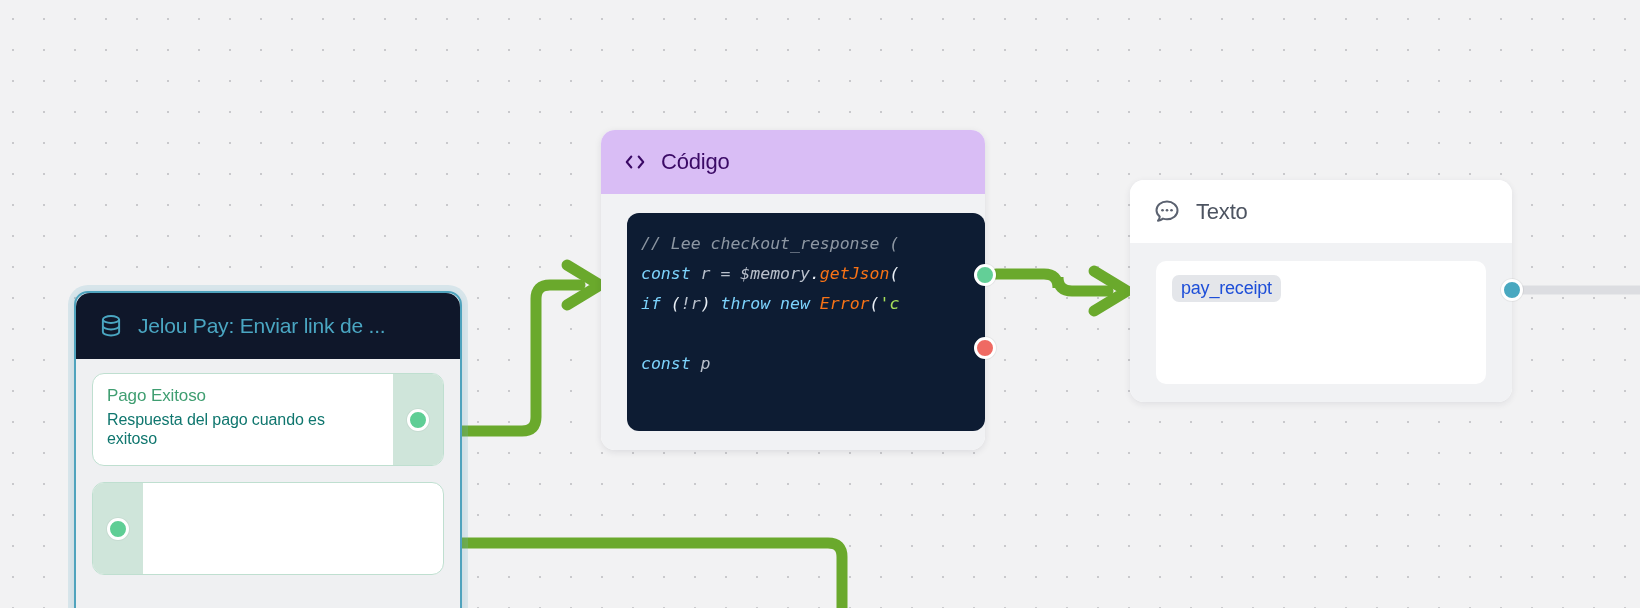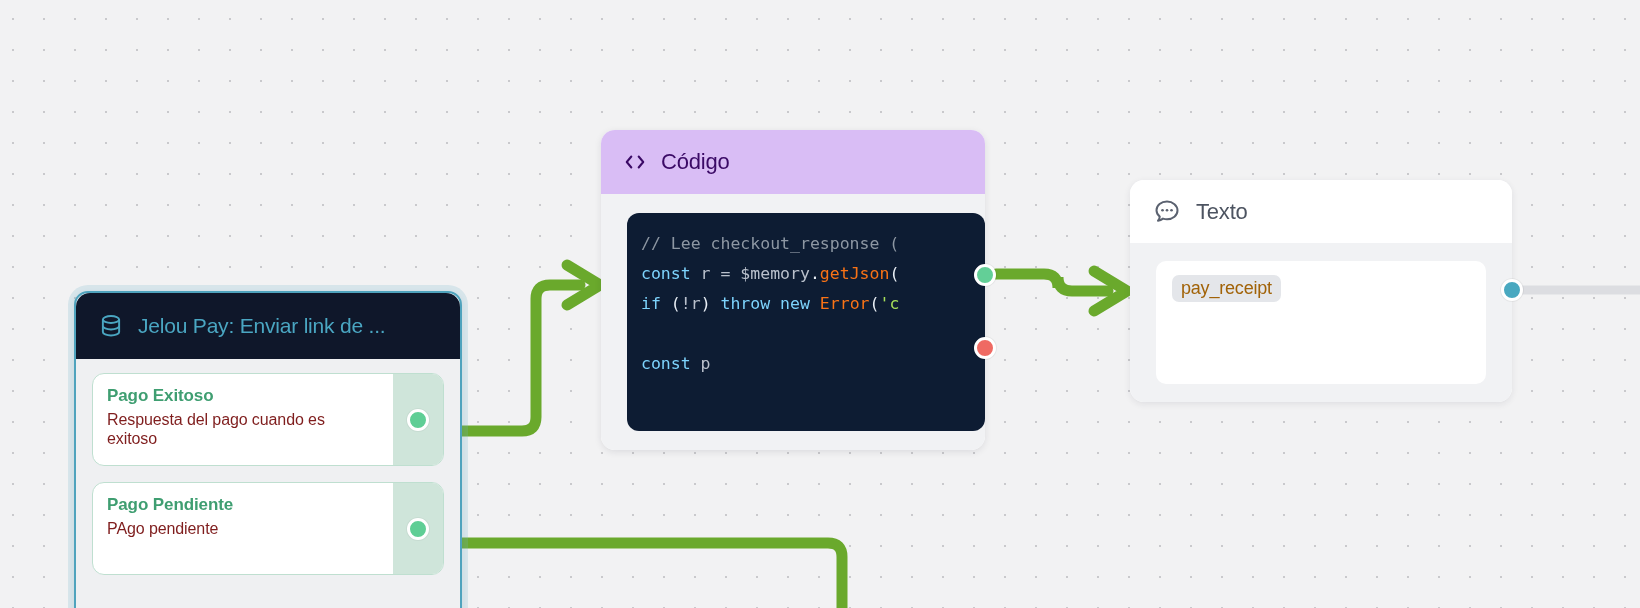--- a/index.html
+++ b/index.html
@@ -75,25 +75,25 @@
     align-items: stretch;
     margin: 0 16px 16px 16px;
     border-radius: 12px;
     background: #ffffff;
     border: 1px solid #bfdfd0;
     overflow: hidden;
     min-height: 93px;
   }
   .jelou-opt-text { flex: 1; padding: 12px 14px 14px 14px; }
   .jelou-opt-title {
-    font-size: 17px; font-weight: 700; color: #3f9e71; margin-bottom: 4px;
+    font-size: 17px; font-weight: 400; color: #3f9e71; margin-bottom: 4px;
     letter-spacing: -0.1px;
   }
   .jelou-opt-sub {
-    font-size: 16px; color: #7f1d1d; line-height: 1.2; letter-spacing: -0.1px;
+    font-size: 16px; color: #0f766e; line-height: 1.2; letter-spacing: -0.1px;
   }
   .jelou-opt-handlebox {
     width: 50px;
     background: #cfe5da;
     display: flex; align-items: center; justify-content: center;
   }
   .dot-handle {
     width: 22px; height: 22px; border-radius: 50%;
     background: #5fce95; border: 3px solid #ffffff;
     box-shadow: 0 0 0 1px rgba(0,0,0,0.04);
@@ -106,20 +106,21 @@
     width: 384px;
     height: 320px;
     box-shadow: 0 2px 7px rgba(30,30,50,0.10);
   }
   #node-codigo .node-head { background: #d9bdf5; height: 64px; }
   #node-codigo .node-title { color: #3b0a66; font-size: 22px; }
   #node-codigo .node-body {
     background: #f1f2f4;
     height: calc(100% - 64px);
     padding: 19px 0 19px 26px;
+    font-style: italic;
   }
   .code-block {
     background: #0d1c33;
     border-radius: 12px;
     height: 100%;
     width: 100%;
     padding: 16px 0 16px 14px;
     overflow: hidden;
     font-family: "DejaVu Sans Mono", "Liberation Mono", monospace;
     font-size: 16.5px;
@@ -151,21 +152,21 @@
   .texto-field {
     background: #ffffff;
     border-radius: 10px;
     height: 100%;
     width: 100%;
     padding: 14px 16px;
   }
   .chip {
     display: inline-block;
     background: #e4e6ea;
-    color: #a16207;
+    color: #1d4ed8;
     border-radius: 7px;
     padding: 3px 9px;
     font-size: 18px;
     letter-spacing: -0.2px;
   }
 
   
   .edge-handle {
     position: absolute;
     width: 22px; height: 22px; border-radius: 50%;
@@ -216,24 +217,20 @@
           <div class="jelou-opt-text">
             <div class="jelou-opt-title">Pago Exitoso</div>
             <div class="jelou-opt-sub">Respuesta del pago cuando es exitoso</div>
           </div>
           <div class="jelou-opt-handlebox">
             <span class="dot-handle"></span>
           </div>
         </div>
 
         <div class="jelou-opt">
-          <div class="jelou-opt-text">
-            <div class="jelou-opt-title">Pago Pendiente</div>
-            <div class="jelou-opt-sub">PAgo pendiente</div>
-          </div>
           <div class="jelou-opt-handlebox">
             <span class="dot-handle"></span>
           </div>
         </div>
 
       </div>
     </div>
   </div>
 
   <div class="node" id="node-codigo">

